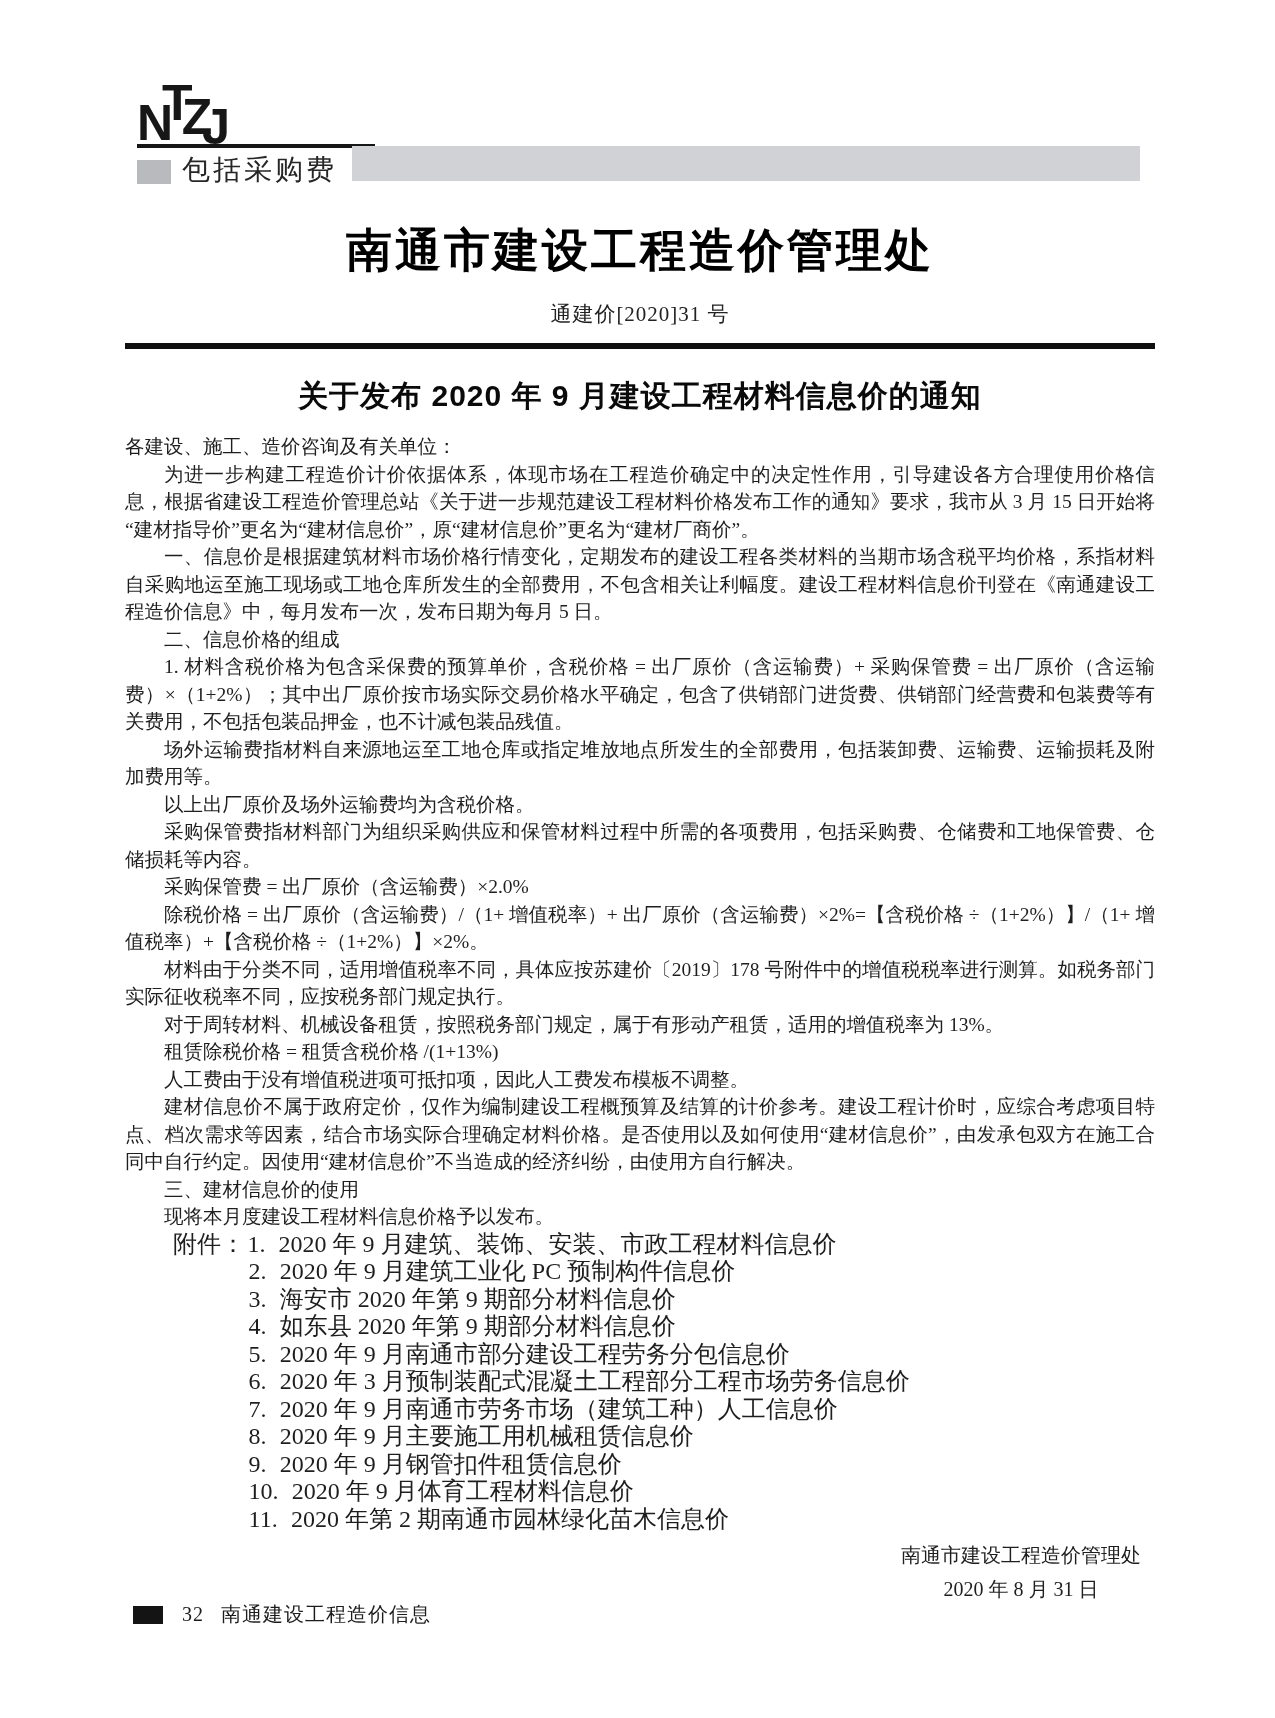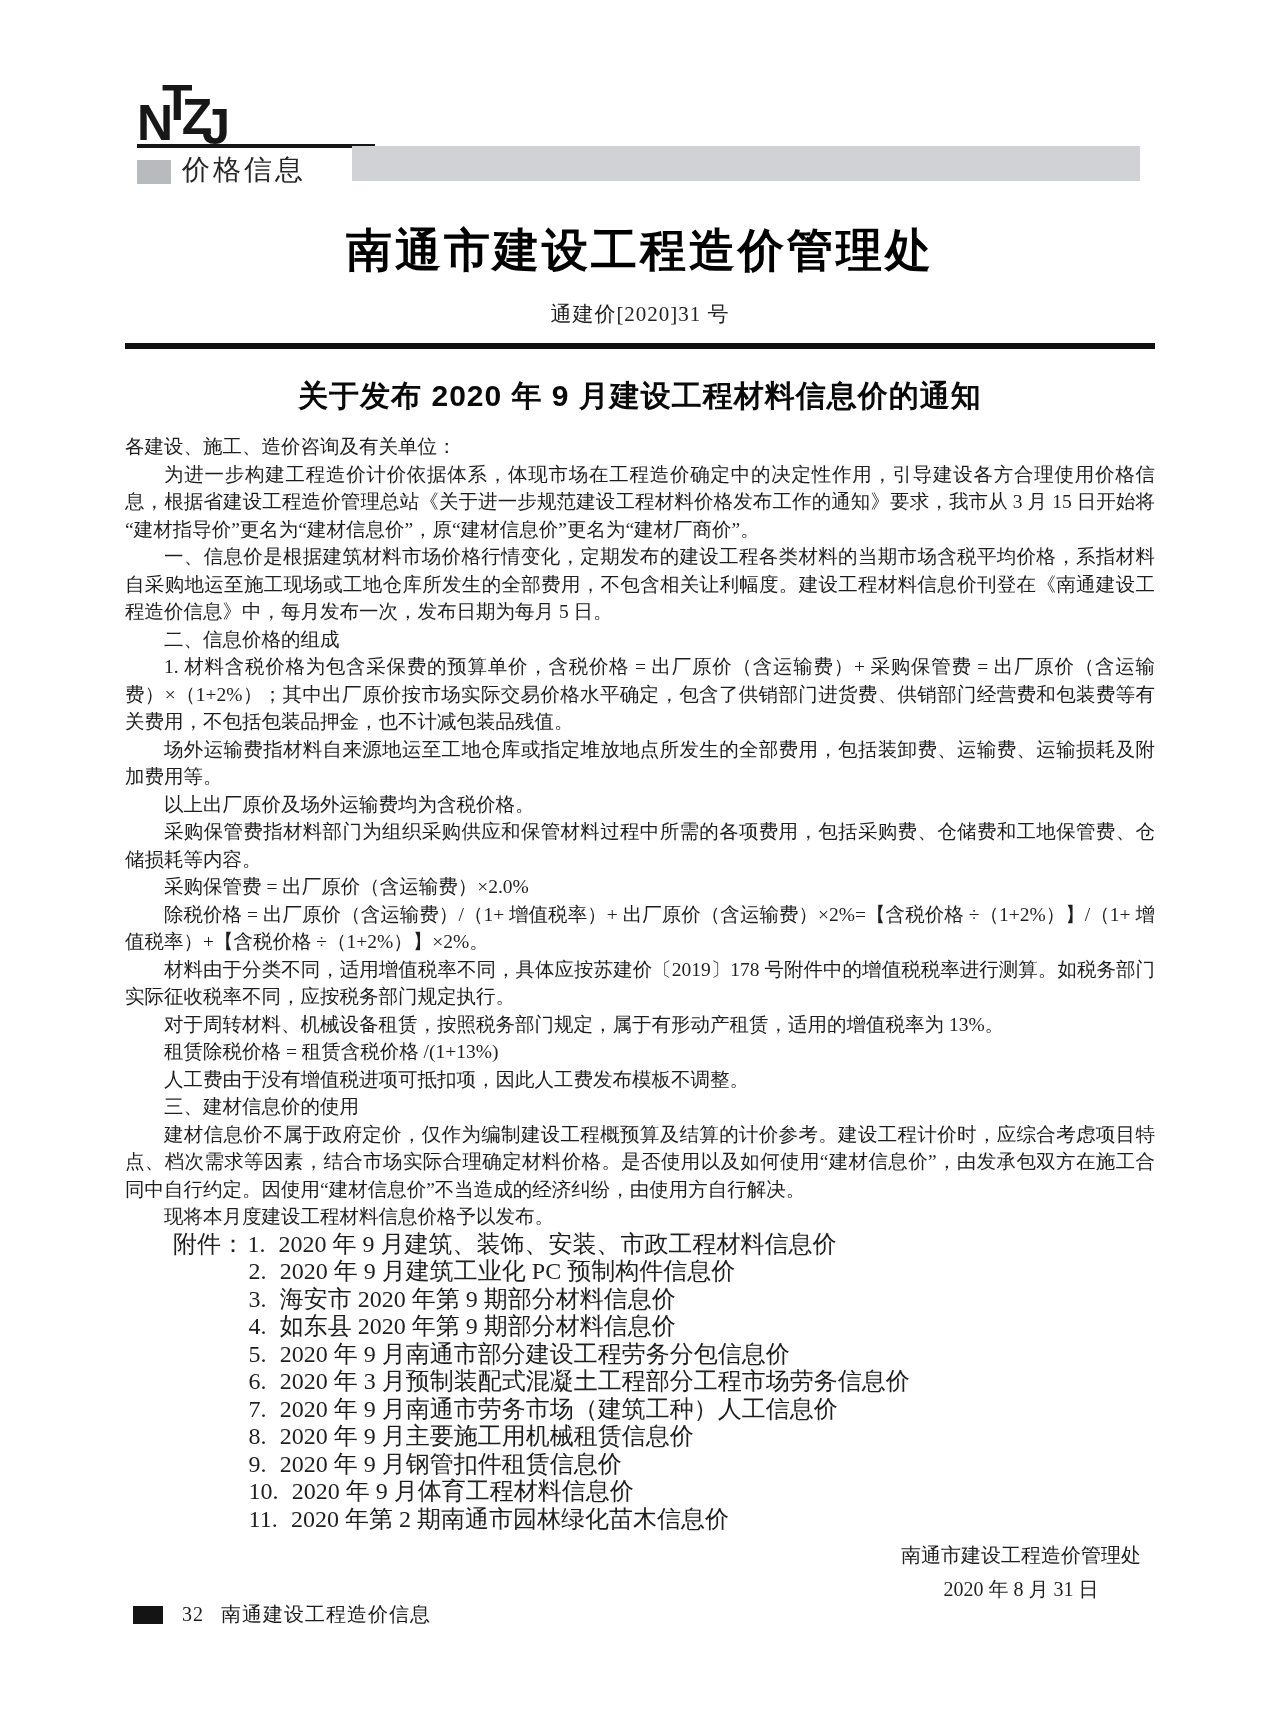--- a/index.html
+++ b/index.html
@@ -89,21 +89,21 @@
 <body>
 
 <div class="page">
 
   <div class="logo">
     <span class="l-n">N</span><span class="l-t">T</span><span class="l-z">Z</span><span class="l-j">J</span>
   </div>
   <div class="logo-underline"></div>
   <div class="section-row">
     <span class="gray-chip"></span>
-    <span class="section-label">价格信息</span>
+    <span class="section-label">包括采购费</span>
   </div>
   <div class="gray-band"></div>
 
   <main>
     <h1 class="org-title">南通市建设工程造价管理处</h1>
     <div class="doc-number">通建价[2020]31 号</div>
     <div class="rule"></div>
     <h2 class="notice-heading">关于发布 2020 年 9 月建设工程材料信息价的通知</h2>
     <div id="paragraphs">
         <p class="para">各建设、施工、造价咨询及有关单位：</p>
@@ -113,22 +113,22 @@
         <p class="para indent">1. 材料含税价格为包含采保费的预算单价，含税价格 = 出厂原价（含运输费）+ 采购保管费 = 出厂原价（含运输费）×（1+2%）；其中出厂原价按市场实际交易价格水平确定，包含了供销部门进货费、供销部门经营费和包装费等有关费用，不包括包装品押金，也不计减包装品残值。</p>
         <p class="para indent">场外运输费指材料自来源地运至工地仓库或指定堆放地点所发生的全部费用，包括装卸费、运输费、运输损耗及附加费用等。</p>
         <p class="para indent">以上出厂原价及场外运输费均为含税价格。</p>
         <p class="para indent">采购保管费指材料部门为组织采购供应和保管材料过程中所需的各项费用，包括采购费、仓储费和工地保管费、仓储损耗等内容。</p>
         <p class="para indent">采购保管费 = 出厂原价（含运输费）×2.0%</p>
         <p class="para indent">除税价格 = 出厂原价（含运输费）/（1+ 增值税率）+ 出厂原价（含运输费）×2%=【含税价格 ÷（1+2%）】/（1+ 增值税率）+【含税价格 ÷（1+2%）】×2%。</p>
         <p class="para indent">材料由于分类不同，适用增值税率不同，具体应按苏建价〔2019〕178 号附件中的增值税税率进行测算。如税务部门实际征收税率不同，应按税务部门规定执行。</p>
         <p class="para indent">对于周转材料、机械设备租赁，按照税务部门规定，属于有形动产租赁，适用的增值税率为 13%。</p>
         <p class="para indent">租赁除税价格 = 租赁含税价格 /(1+13%)</p>
         <p class="para indent">人工费由于没有增值税进项可抵扣项，因此人工费发布模板不调整。</p>
+        <p class="para indent">建材信息价不属于政府定价，仅作为编制建设工程概预算及结算的计价参考。建设工程计价时，应综合考虑项目特点、档次需求等因素，结合市场实际合理确定材料价格。是否使用以及如何使用“建材信息价”，由发承包双方在施工合同中自行约定。因使用“建材信息价”不当造成的经济纠纷，由使用方自行解决。</p>
         <p class="para indent">三、建材信息价的使用</p>
-        <p class="para indent">建材信息价不属于政府定价，仅作为编制建设工程概预算及结算的计价参考。建设工程计价时，应综合考虑项目特点、档次需求等因素，结合市场实际合理确定材料价格。是否使用以及如何使用“建材信息价”，由发承包双方在施工合同中自行约定。因使用“建材信息价”不当造成的经济纠纷，由使用方自行解决。</p>
         <p class="para indent">现将本月度建设工程材料信息价格予以发布。</p>
       </div>
     <div id="attachments" class="attachments">
         <div class="att-line att-first"><span class="att-label">附件：</span><span class="att-num">1.</span><span>2020 年 9 月建筑、装饰、安装、市政工程材料信息价</span></div>
         <div class="att-line att-rest"><span class="att-num">2.</span><span>2020 年 9 月建筑工业化 PC 预制构件信息价</span></div>
         <div class="att-line att-rest"><span class="att-num">3.</span><span>海安市 2020 年第 9 期部分材料信息价</span></div>
         <div class="att-line att-rest"><span class="att-num">4.</span><span>如东县 2020 年第 9 期部分材料信息价</span></div>
         <div class="att-line att-rest"><span class="att-num">5.</span><span>2020 年 9 月南通市部分建设工程劳务分包信息价</span></div>
         <div class="att-line att-rest"><span class="att-num">6.</span><span>2020 年 3 月预制装配式混凝土工程部分工程市场劳务信息价</span></div>
         <div class="att-line att-rest"><span class="att-num">7.</span><span>2020 年 9 月南通市劳务市场（建筑工种）人工信息价</span></div>

